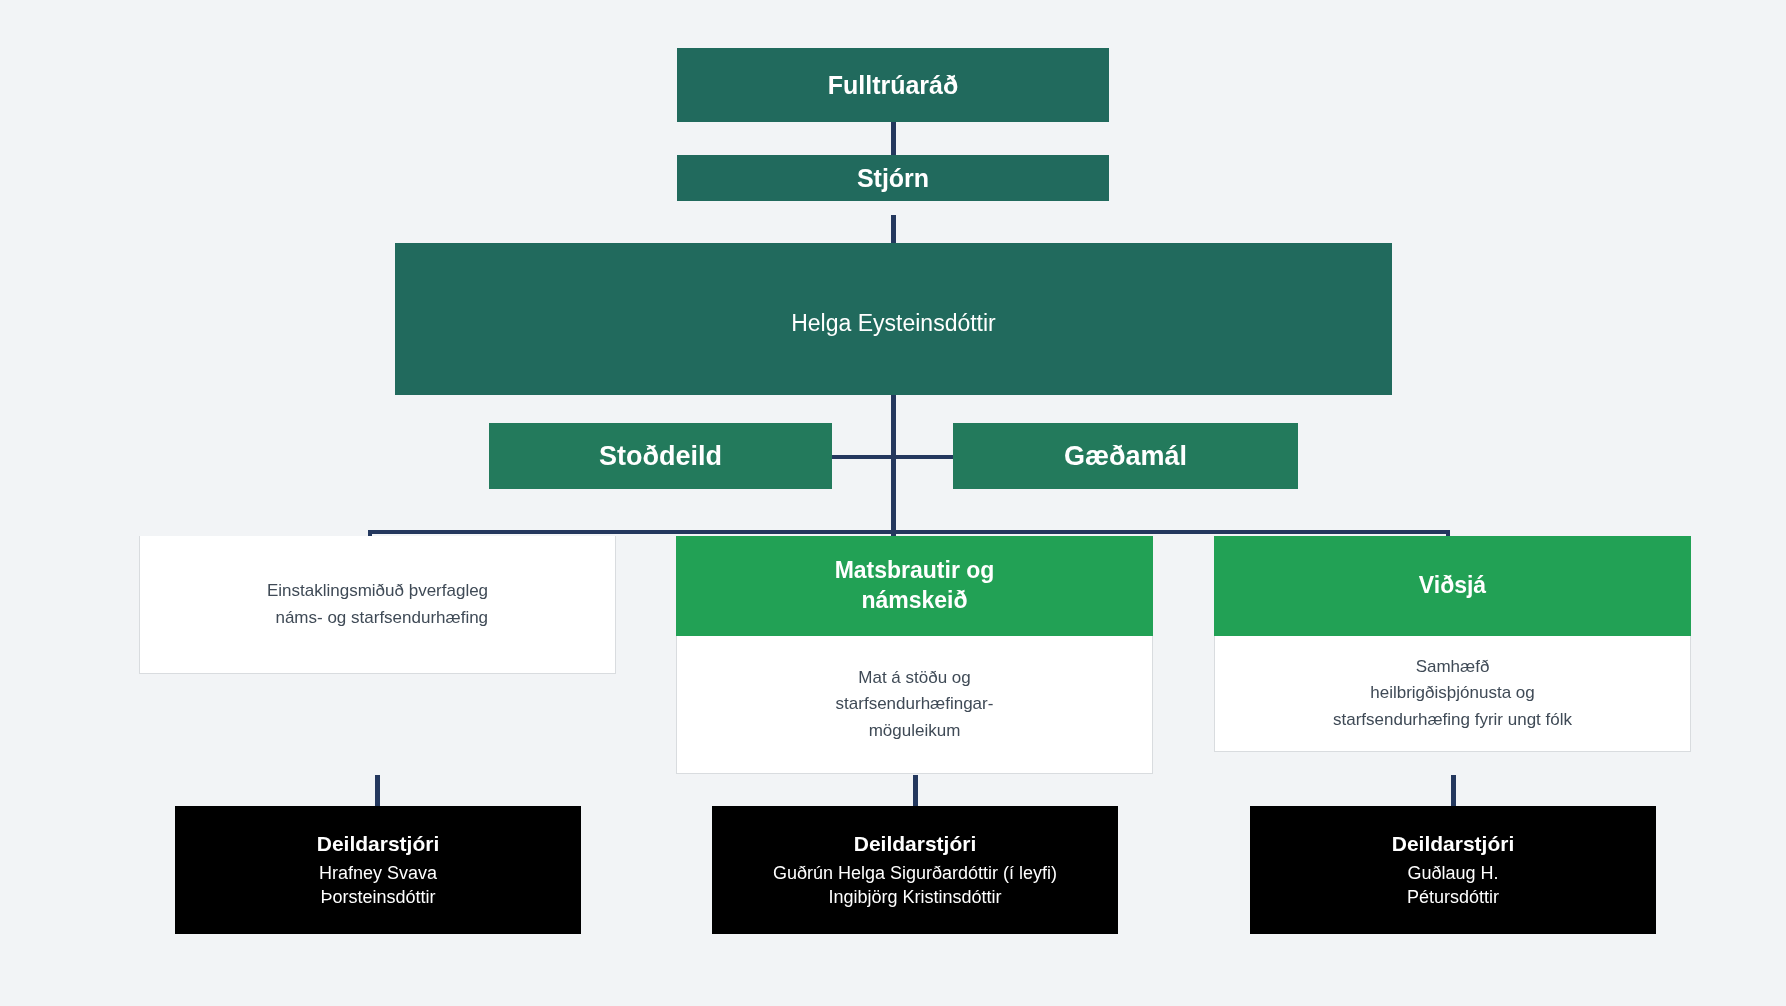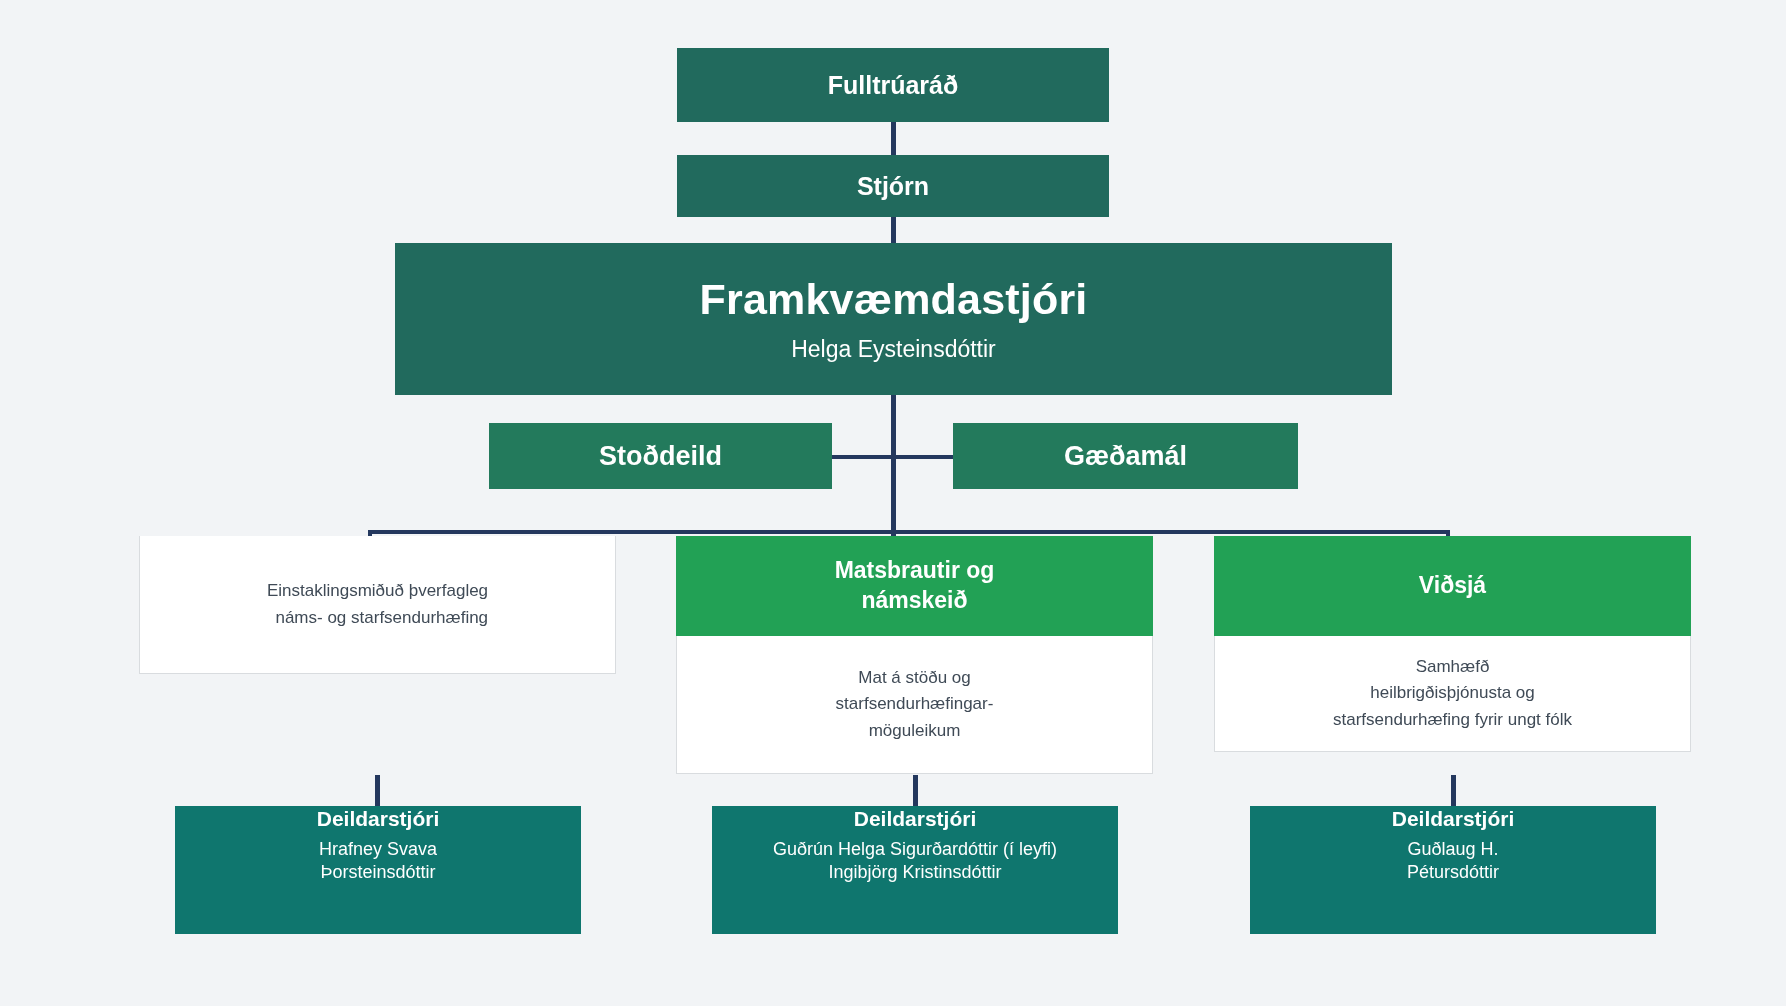--- a/index.html
+++ b/index.html
@@ -100,26 +100,26 @@
     text-align: center;
     font-size: 17px;
     line-height: 1.55;
     box-sizing: border-box;
     padding: 0 18px;
   }
 
   
   .mgr {
     position: absolute;
-    background: #0f766e;
+    background: #000000;
     color: #fff;
     display: flex;
     flex-direction: column;
     align-items: center;
-    justify-content: flex-start;
+    justify-content: center;
     text-align: center;
     box-sizing: border-box;
     padding: 0 10px;
     z-index: 2;
   }
   .mgr .title { font-size: 21px; }
   .mgr .subtitle {
     font-size: 18px;
     margin-top: 6px;
   }
@@ -146,26 +146,25 @@
   <div class="conn" style="left:1446px; top:530px; width:4px; height:15px;"></div>
 
   <div class="conn" style="left:375px; top:775px; width:5px; height:33px;"></div>
   <div class="conn" style="left:913px; top:775px; width:5px; height:33px;"></div>
   <div class="conn" style="left:1451px; top:775px; width:5px; height:33px;"></div>
 
   <div class="box box-dark" id="box-fulltruarad" style="left:677px; top:48px; width:432px; height:74px;">
     <div class="title">Fulltrúaráð</div>
   </div>
 
-  <div class="box box-dark" id="box-stjorn" style="left:677px; top:155px; width:432px; height:62px;">
+  <div class="box box-dark" id="box-stjorn" style="left:677px; top:155px; width:432px; height:46px;">
     <div class="title">Stjórn</div>
   </div>
 
   <div class="box box-dark" id="box-framkvaemdastjori" style="left:395px; top:243px; width:997px; height:152px;">
-    <div class="title">Framkvæmdastjóri</div>
     <div class="subtitle">Helga Eysteinsdóttir</div>
   </div>
 
   <div class="box box-mid box-branch" style="left:489px; top:423px; width:343px; height:66px;">
     <div class="title">Stoðdeild</div>
   </div>
 
   <div class="box box-mid box-branch" style="left:953px; top:423px; width:345px; height:66px;">
     <div class="title">Gæðamál</div>
   </div>

